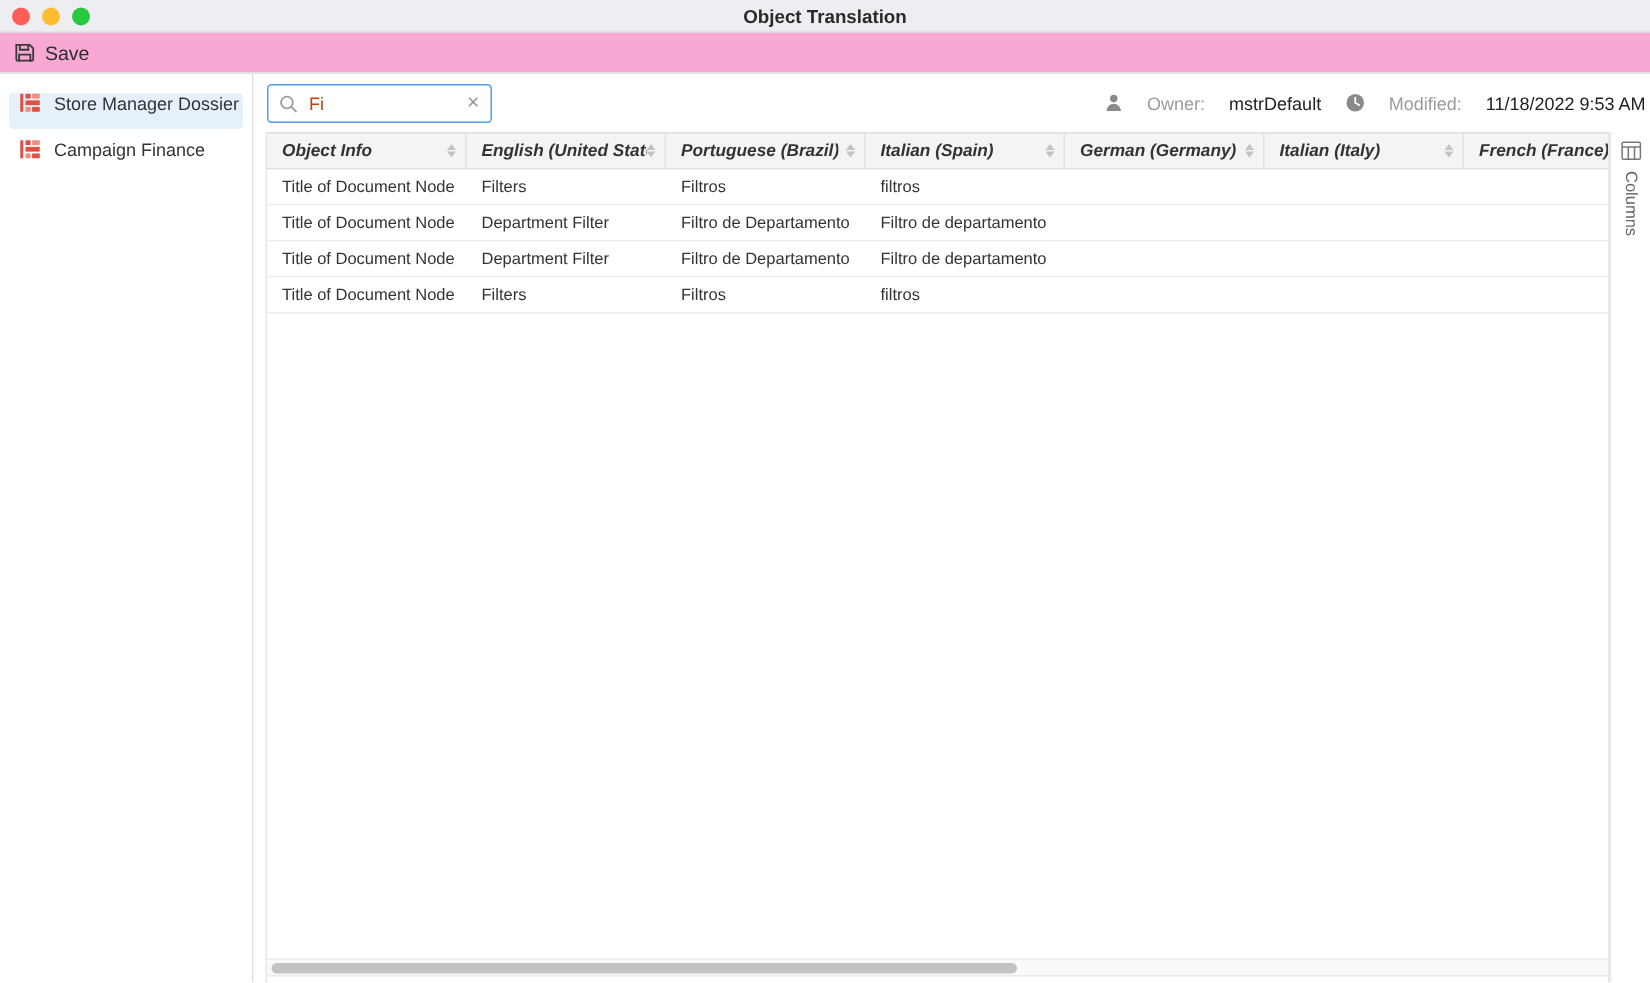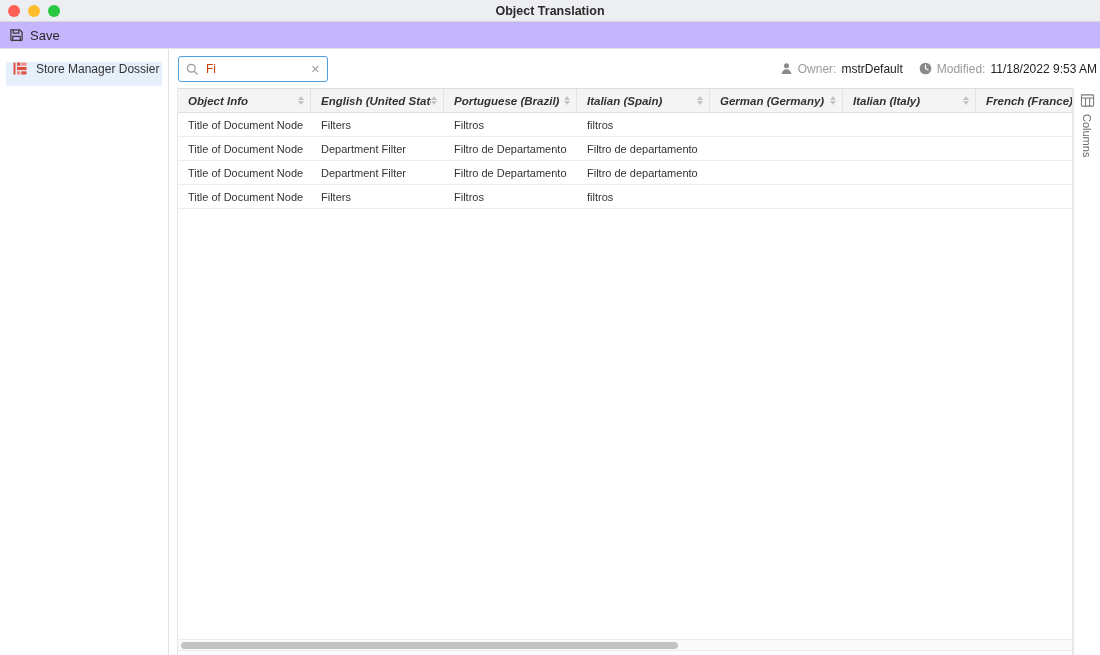--- a/index.html
+++ b/index.html
@@ -20,21 +20,21 @@
   .light.red { background:#ff5f57; }
   .light.yellow { background:#febc2e; }
   .light.green { background:#28c840; }
   .win-title {
     position:absolute; left:0; right:0; text-align:center;
     font-weight:bold; font-size:12.5px; color:#2b2b2b;
   }
 
   
   .toolbar {
-    height:27px; background:#c4b5fd; border-bottom:1px solid #e3e3e3;
+    height:27px; background:#f9a8d4; border-bottom:1px solid #e3e3e3;
     display:flex; align-items:center; padding-left:9px;
   }
   .save-btn {
     display:flex; align-items:center; gap:6px; cursor:pointer;
     font-size:13px; color:#2b2b2b; background:none; border:none;
     font-family:inherit;
   }
 
   
   .content { display:flex; height:606px; }
@@ -63,21 +63,21 @@
   .searchbox input {
     border:none; outline:none; flex:1; min-width:0; font-size:12px; color:#c2410c;
     font-family:inherit; margin-left:7px; background:transparent;
   }
   .search-clear { color:#9b9b9b; font-size:11px; cursor:pointer; line-height:1; }
 
   .info-row {
     position:absolute; right:3px; top:0; height:39px;
     display:flex; align-items:center; gap:16px; font-size:12px; white-space:nowrap;
   }
-  .info-item { display:flex; align-items:center; gap:5px; }
+  .info-item { display:flex; align-items:center; gap:16px; }
   .info-label { color:#9b9b9b; }
   .info-value { color:#222; }
 
   
   .main-body { flex:1; display:flex; min-height:0; padding-left:8px; }
   .table-wrap {
     width:896px; flex:none; display:flex; flex-direction:column;
     border-left:1px solid #e7e7e7; border-right:1px solid #e7e7e7;
     overflow:hidden; position:relative;
   }
@@ -167,20 +167,33 @@
           <rect x="4" y="0.5" width="3.4" height="3.2" fill="#e04f42"></rect>
           <rect x="8.4" y="0.5" width="5.1" height="3.2" fill="#ef8d84"></rect>
           <rect x="4" y="4.9" width="9.5" height="3.2" fill="#e04f42"></rect>
           <rect x="4" y="9.3" width="3.4" height="3.2" fill="#ef8d84"></rect>
           <rect x="8.4" y="9.3" width="5.1" height="3.2" fill="#e04f42"></rect>
         </svg>
       </span>
       <span>Store Manager Dossier</span>
     </div>
 
+    <div class="side-item">
+      <span>
+        <svg width="14" height="13" viewBox="0 0 14 13">
+          <rect x="0.5" y="0.5" width="2" height="12" fill="#e04f42"></rect>
+          <rect x="4" y="0.5" width="3.4" height="3.2" fill="#e04f42"></rect>
+          <rect x="8.4" y="0.5" width="5.1" height="3.2" fill="#ef8d84"></rect>
+          <rect x="4" y="4.9" width="9.5" height="3.2" fill="#e04f42"></rect>
+          <rect x="4" y="9.3" width="3.4" height="3.2" fill="#ef8d84"></rect>
+          <rect x="8.4" y="9.3" width="5.1" height="3.2" fill="#e04f42"></rect>
+        </svg>
+      </span>
+      <span>Campaign Finance</span>
+    </div>
   </div>
 
   <div class="main">
     <div class="main-top">
       <div class="searchbox">
         <span>
           <svg width="13" height="13" viewBox="0 0 14 14" fill="none" stroke="#9b9b9b" stroke-width="1.3">
             <circle cx="5.7" cy="5.7" r="4.2"></circle>
             <line x1="8.9" y1="8.9" x2="12.5" y2="12.5"></line>
           </svg>

